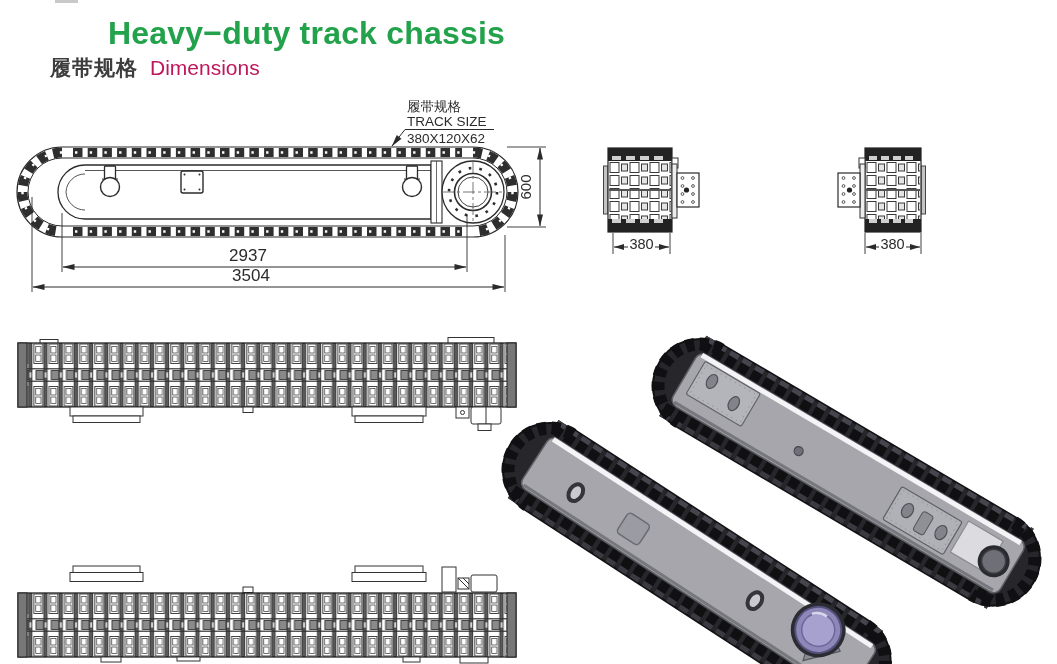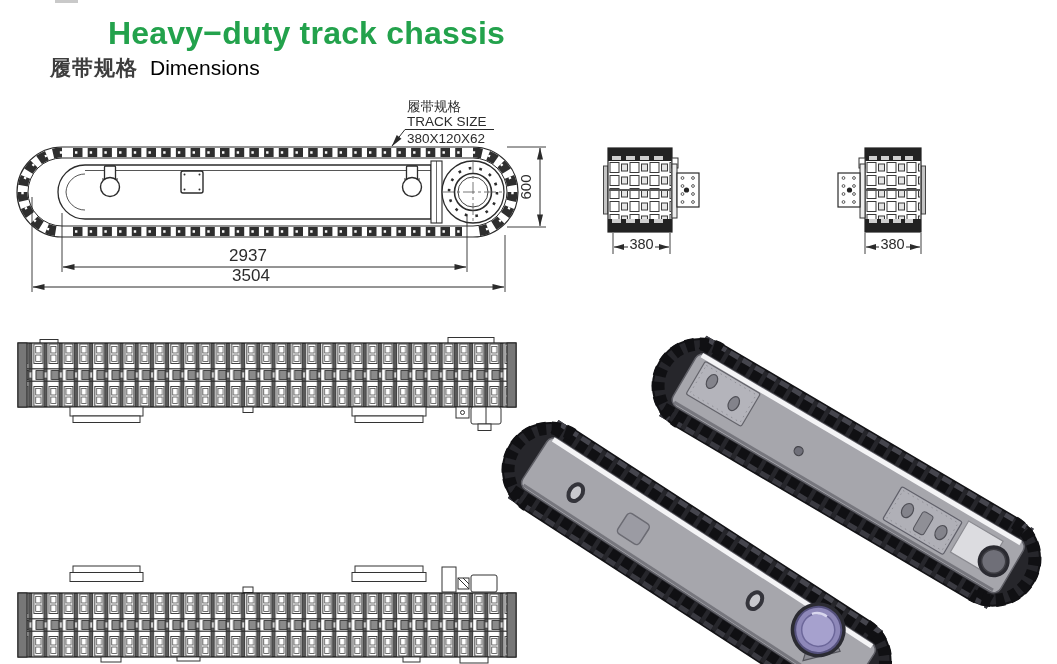--- a/index.html
+++ b/index.html
@@ -24,21 +24,21 @@
 </head>
 <body>
 
 <div class="page">
 
   <div class="artifact"></div>
 
   <h1 class="title" style="color: rgb(35, 162, 76);">Heavy−duty track chassis</h1>
 
   <div class="subtitle">
-    <span class="sub-cn">履带规格</span><span class="sub-en" style="color: #000000;">Dimensions</span>
+    <span class="sub-cn">履带规格</span><span class="sub-en" style="color: #be185d;">Dimensions</span>
   </div>
 
   <svg id="side-view" width="530" height="200" viewBox="0 0 530 200">
     <defs>
       <marker id="svA" markerWidth="14" markerHeight="8" refX="12.5" refY="4" orient="auto-start-reverse" markerUnits="userSpaceOnUse">
         <path d="M1,1 L13,4 L1,7 Z" fill="#2b2b2b"></path>
       </marker>
     </defs>
 
     <line x1="18" y1="97" x2="258" y2="97" stroke="#555" stroke-width="0.9" stroke-dasharray="14 4 3 4"></line>

